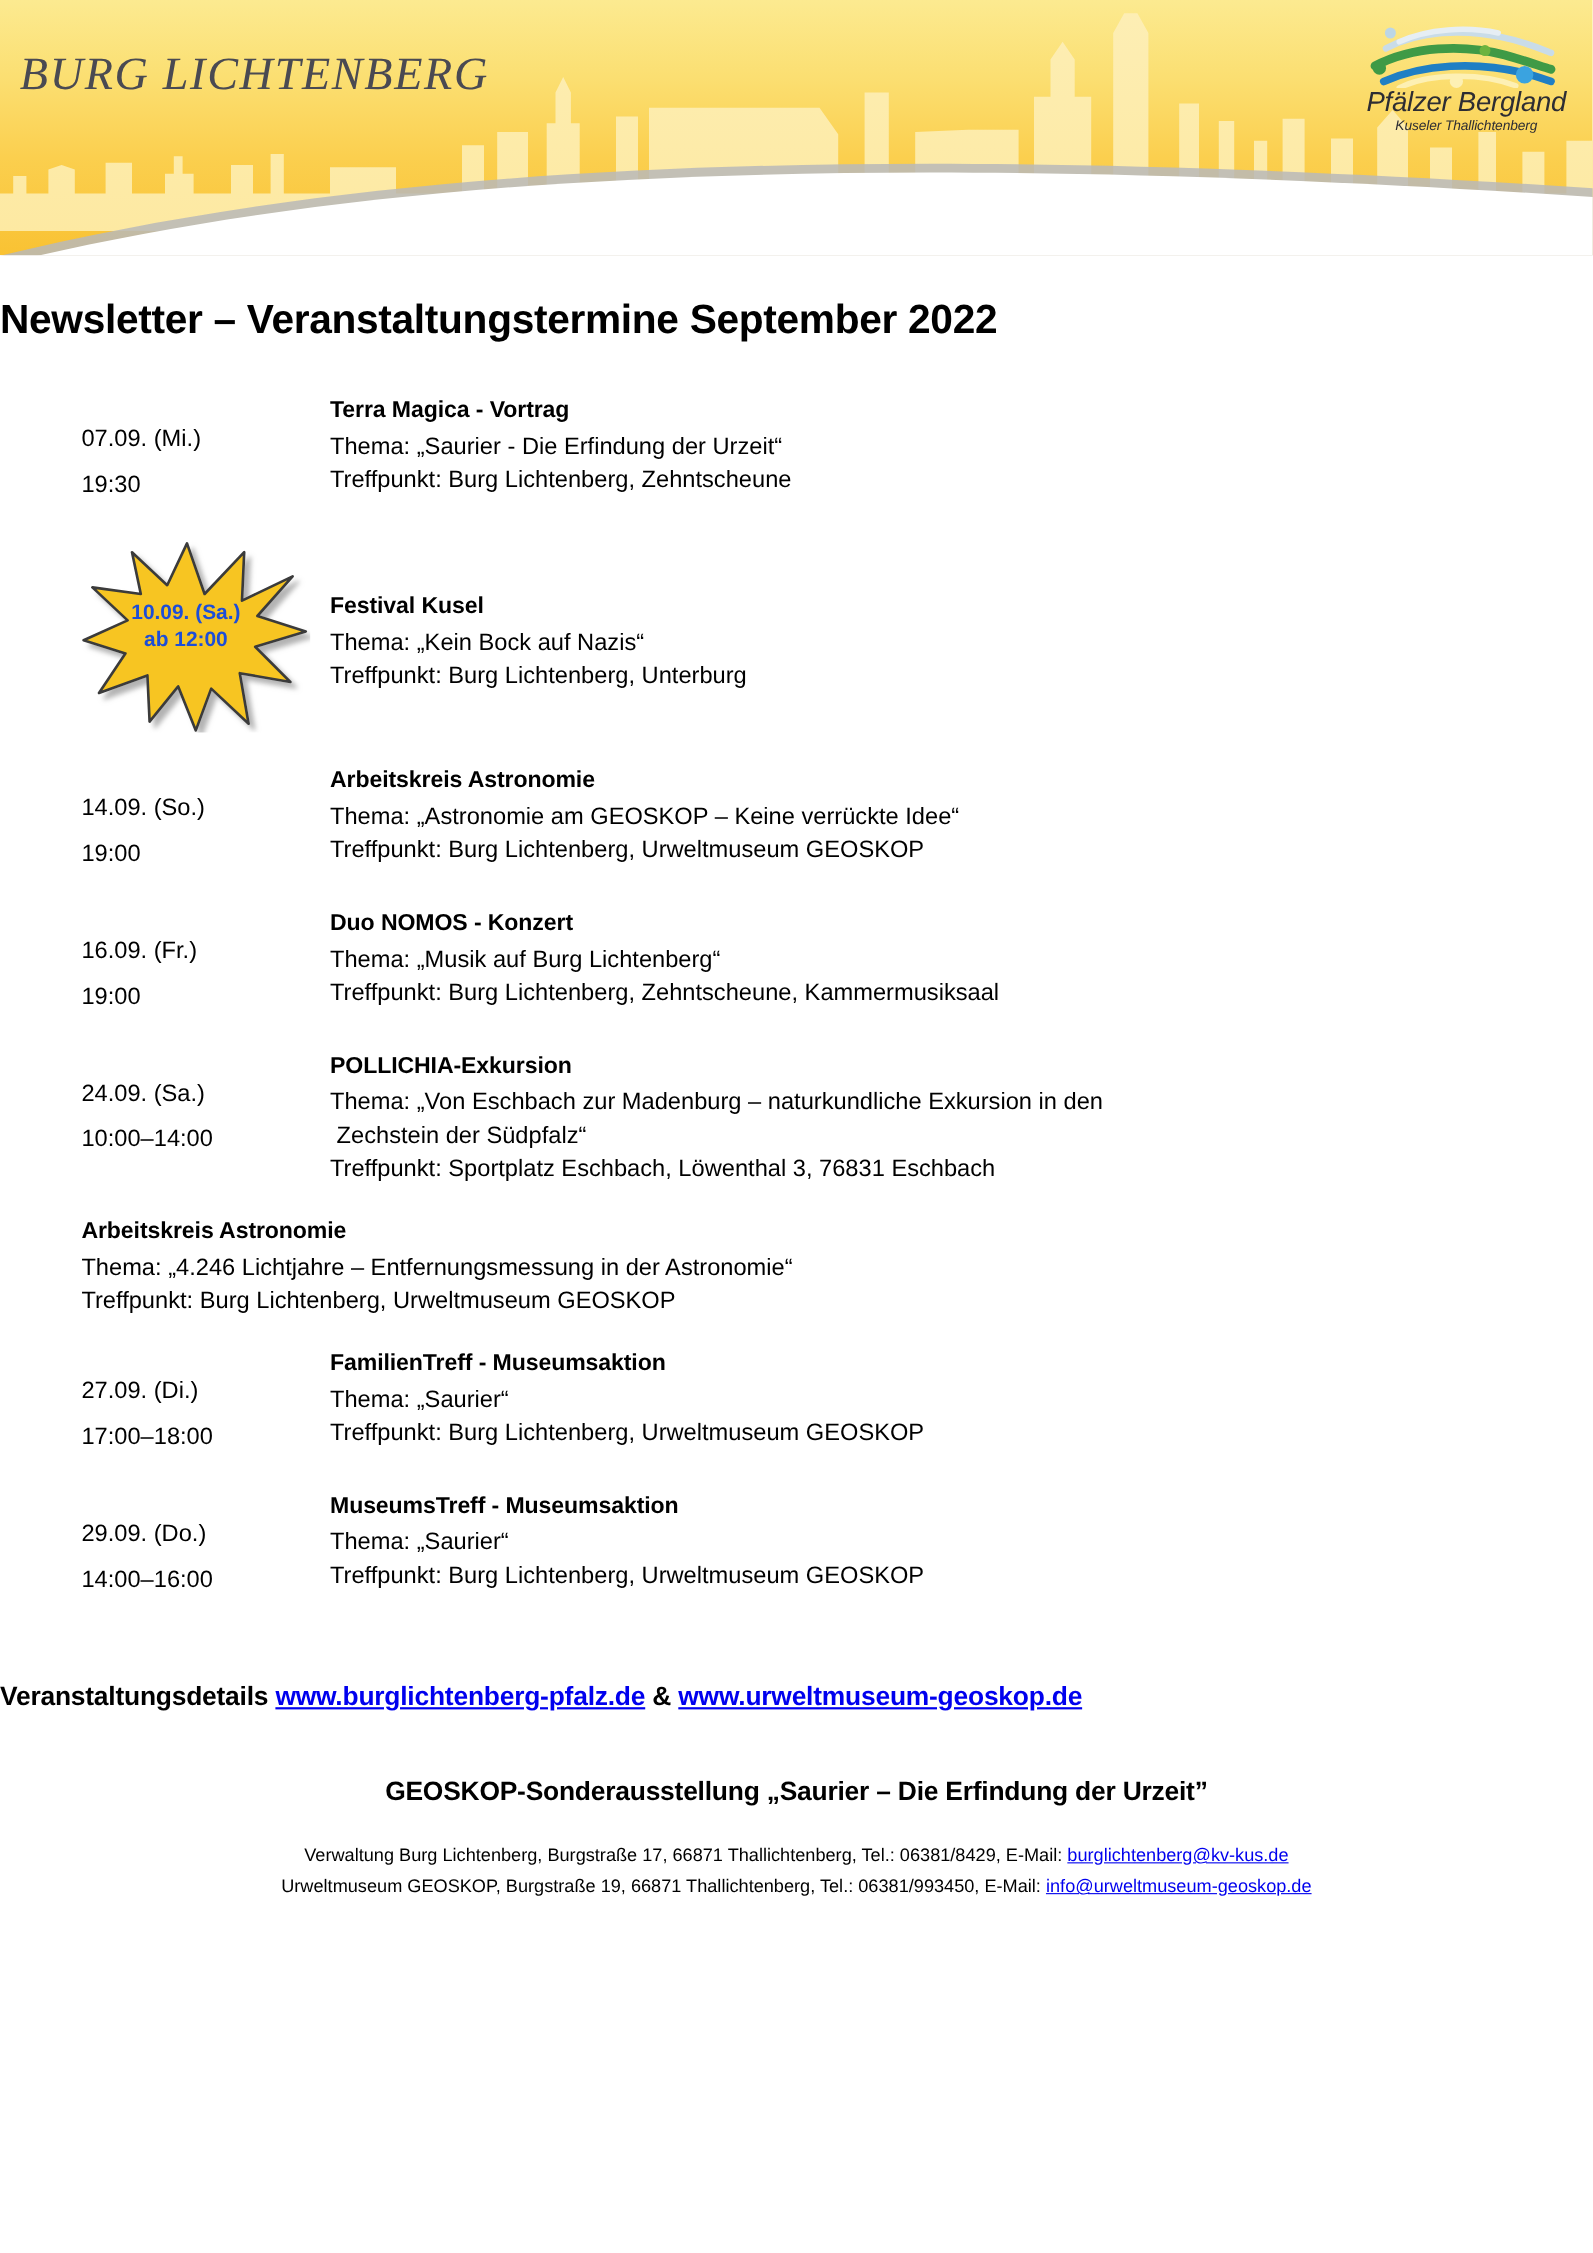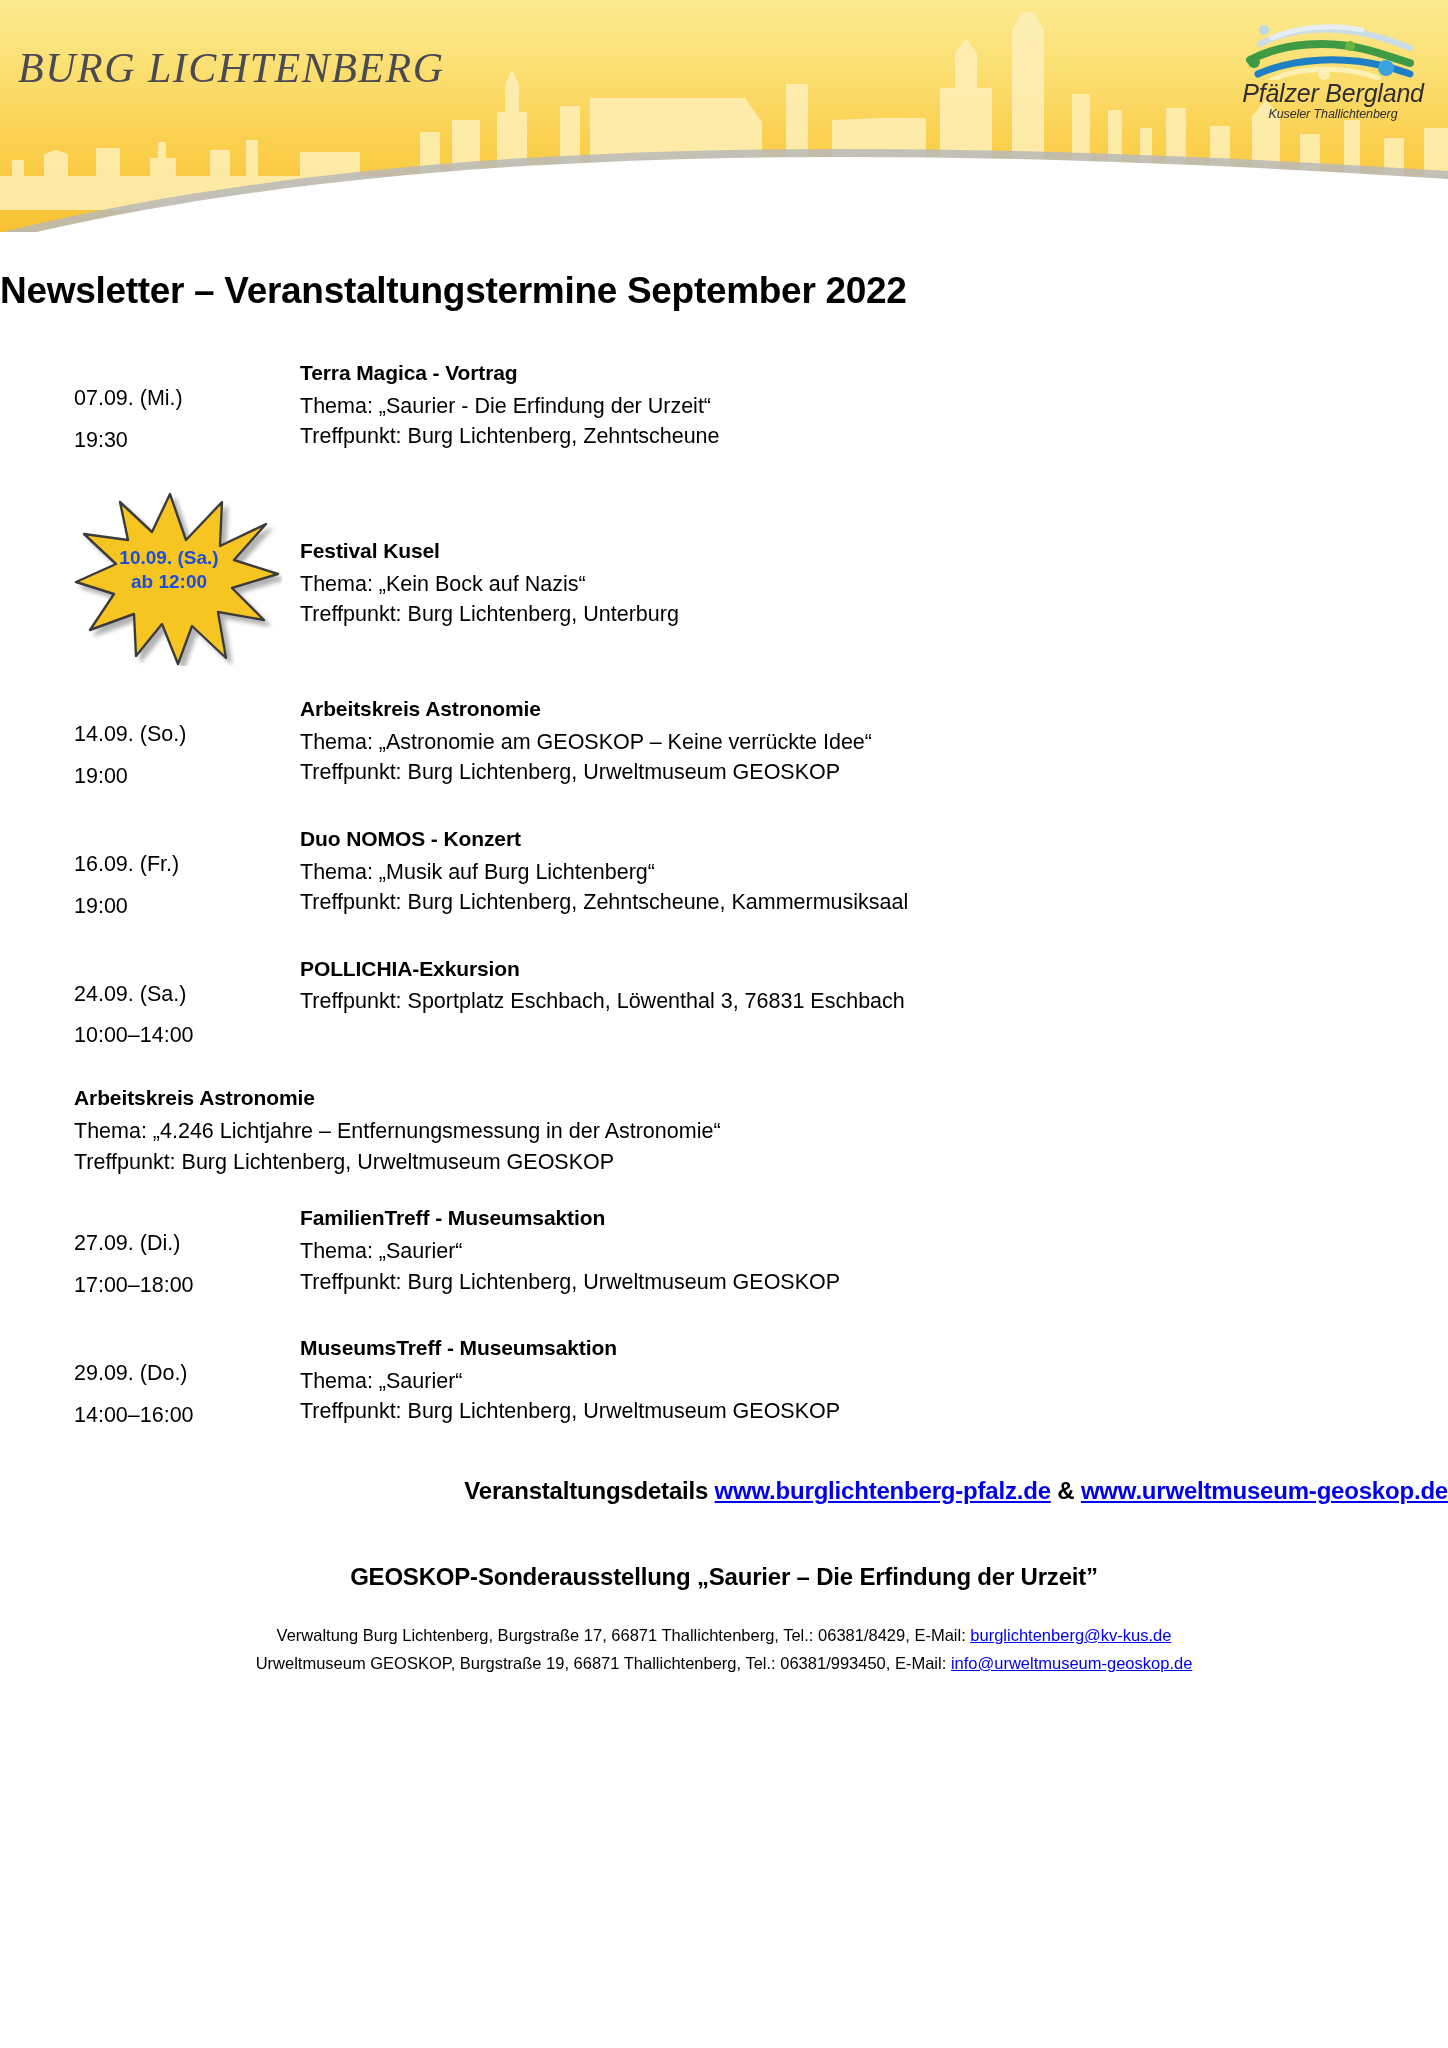--- a/index.html
+++ b/index.html
@@ -143,26 +143,25 @@
     font-size: 19px;
     line-height: 1.25;
     color: #1d4ed8;
     z-index: 3;
     pointer-events: none;
   }
   .event.starred .event-body { padding-top: 48px; }
 
   
   .details-line {
-    text-align: right;
+    text-align: left;
     font-size: 24px;
     font-weight: bold;
-    margin-top: 40px;
+    margin-top: 72px;
     letter-spacing: -0.2px;
-    padding-left: 24px;
   }
   .details-line a {
     color: #0000EE;
     text-decoration: underline;
   }
   .amp { color: #000; }
 
   .sonder-line {
     text-align: center;
     font-size: 24px;
@@ -329,20 +328,22 @@
     </div>
   </div>
 
   <div class="event">
     <div class="event-date">
       <span class="d-line">24.09. (Sa.)</span>
       <span class="d-line">10:00–14:00</span>
     </div>
     <div class="event-body">
       <div class="event-title">POLLICHIA-Exkursion</div>
+      <div class="event-line">Thema: „Von Eschbach zur Madenburg – naturkundliche Exkursion in den
+ Zechstein der Südpfalz“</div>
       <div class="event-line">Treffpunkt: Sportplatz Eschbach, Löwenthal 3, 76831 Eschbach</div>
     </div>
   </div>
 
   <div class="event">
     <div class="event-body">
       <div class="event-title">Arbeitskreis Astronomie</div>
       <div class="event-line">Thema: „4.246 Lichtjahre – Entfernungsmessung in der Astronomie“</div>
       <div class="event-line">Treffpunkt: Burg Lichtenberg, Urweltmuseum GEOSKOP</div>
     </div>

